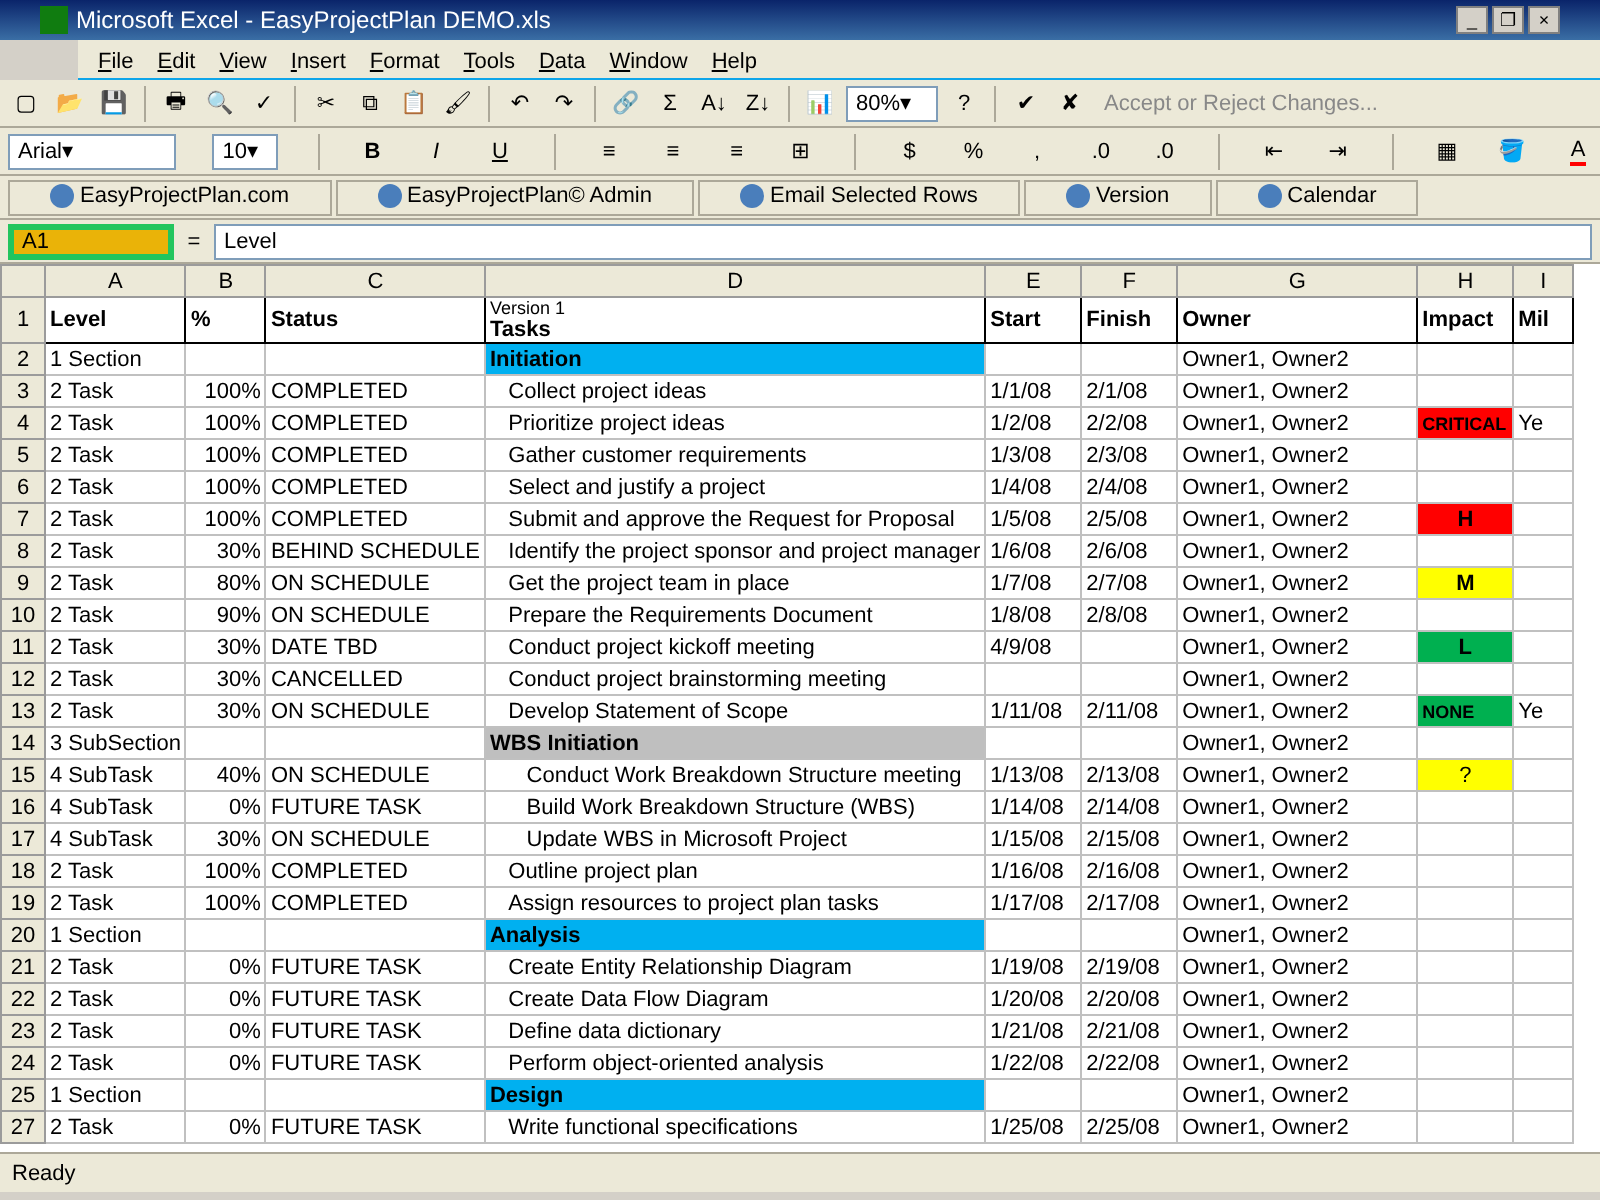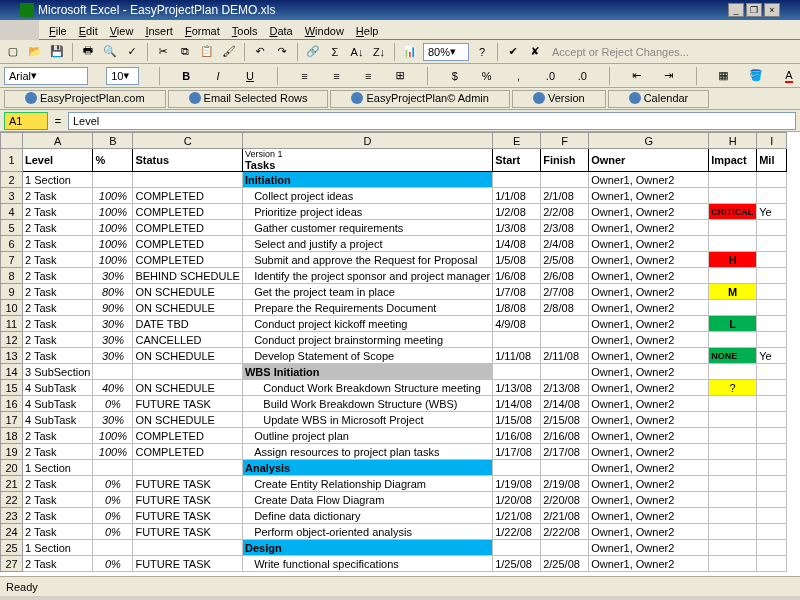--- a/index.html
+++ b/index.html
@@ -13,31 +13,31 @@
 .menubar .mi u { text-decoration: underline; }
 .toolbar { background: #ece9d8; height: 24px; display: flex; align-items: center; padding: 0 4px; gap: 4px; border-bottom: 1px solid #aca899; }
 .tbtn { width: 18px; height: 18px; border: 1px solid transparent; display: flex; align-items: center; justify-content: center; font-size: 11px; }
 .sep { width: 1px; height: 18px; background: #aca899; margin: 0 2px; }
 .fontbar { background: #ece9d8; height: 24px; display: flex; align-items: center; padding: 0 4px; gap: 18px; border-bottom: 1px solid #aca899; }
 .combo { background: #fff; border: 1px solid #7f9db9; height: 18px; display: flex; align-items: center; padding: 0 4px; font-size: 11px; }
 .custombar { background: #ece9d8; height: 22px; display: flex; align-items: center; padding: 0 4px; gap: 2px; border-bottom: 1px solid #aca899; }
 .cbtn { background: #ece9d8; border: 1px solid #aca899; padding: 1px 20px; height: 18px; display: flex; align-items: flex-start; gap: 3px; font-size: 11px; }
 .cbtn .ci { width: 12px; height: 12px; background: #4a7ebb; border-radius: 6px; }
 .formulabar { background: #ece9d8; height: 22px; display: flex; align-items: center; padding: 0 4px; gap: 4px; border-bottom: 1px solid #aca899; }
-.namebox { background: #fde047; border: 1px solid #22c55e; width: 44px; height: 18px; padding: 0 4px; display: flex; align-items: center; }
+.namebox { background: #eab308; border: 3px solid #22c55e; width: 83px; height: 18px; padding: 0 4px; display: flex; align-items: center; }
 .fxbox { background: #fff; border: 1px solid #7f9db9; flex: 1; height: 18px; padding: 0 4px; display: flex; align-items: center; }
 .grid { background: #fff; overflow: auto; height: 444px; position: relative; }
 table { border-collapse: collapse; font-size: 11px; }
 th, td { border: 1px solid #c0c0c0; height: 16px; padding: 0 2px; white-space: nowrap; overflow: hidden; }
 .colhdr th { background: #ece9d8; font-weight: normal; text-align: center; border: 1px solid #9b9b9b; }
 .rowhdr { background: #ece9d8; text-align: center; border: 1px solid #9b9b9b; font-weight: normal; width: 22px; }
 .hdr-row td { background: #fff; font-weight: bold; border: 1px solid #000; }
 .section td.task { background: #00b0f0; font-weight: bold; }
 .subsection td.task { background: #bfbfbf; font-weight: bold; }
-.pct { text-align: center; font-style: italic; }
+.pct { text-align: right; }
 .impact-critical { background: #ff0000; color: #000; font-weight: bold; font-size: 9px; }
 .impact-h { background: #ff0000; color: #000; font-weight: bold; text-align: center; }
 .impact-m { background: #ffff00; color: #000; font-weight: bold; text-align: center; }
 .impact-l { background: #00b050; color: #000; font-weight: bold; text-align: center; }
 .impact-none { background: #00b050; color: #000; font-weight: bold; font-size: 9px; }
 .impact-q { background: #ffff00; color: #000; text-align: center; }
 .statusbar { background: #ece9d8; height: 20px; display: flex; align-items: center; padding: 0 6px; border-top: 1px solid #aca899; }
 </style>
 </head>
 <body>
@@ -125,22 +125,22 @@
   <div class="sep"></div>
   <div class="tbtn">▦</div>
   <div class="tbtn">🪣</div>
   <div class="tbtn">
       <span style="border-bottom:2px solid red">A</span>
     </div>
 </div>
 
 <div class="custombar" id="custombar">
     <div class="cbtn"><span class="ci"></span>EasyProjectPlan.com</div>
+    <div class="cbtn"><span class="ci"></span>EasyProjectPlan© Admin</div>
     <div class="cbtn"><span class="ci"></span>Email Selected Rows</div>
-    <div class="cbtn"><span class="ci"></span>EasyProjectPlan© Admin</div>
     <div class="cbtn"><span class="ci"></span>Version</div>
     <div class="cbtn"><span class="ci"></span>Calendar</div>
   </div>
 
 <div class="formulabar">
   <div class="namebox">
       <span>A1</span>
     </div>
   <span style="width:12px;text-align:center">=</span>
   <div class="fxbox">

